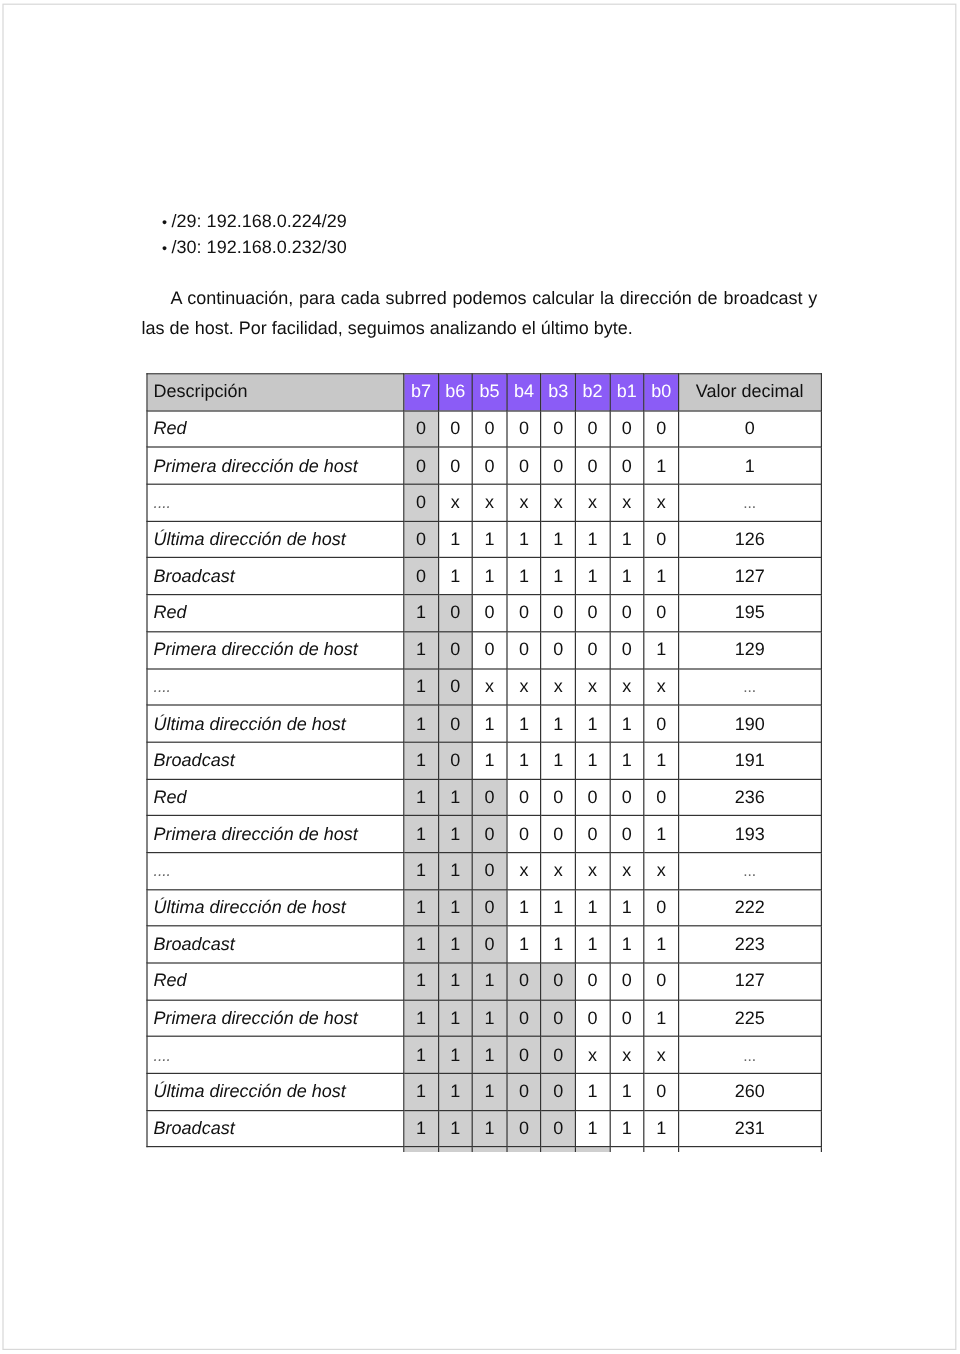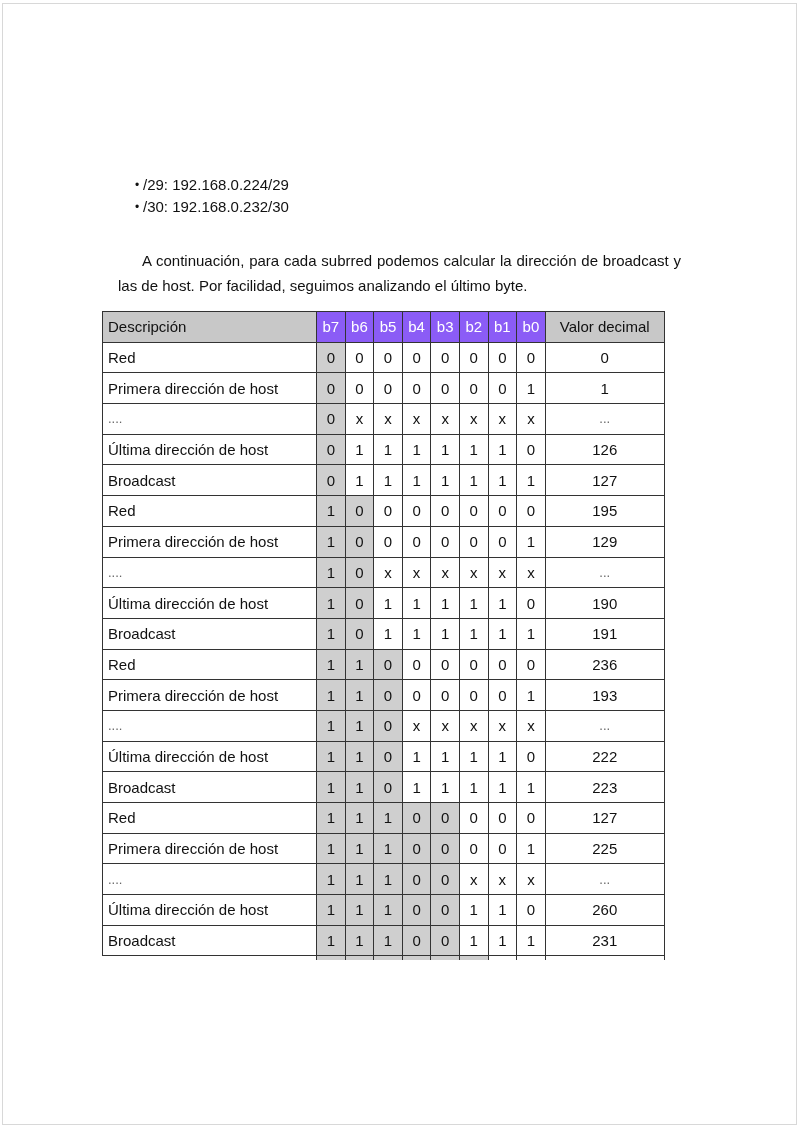--- a/index.html
+++ b/index.html
@@ -3,29 +3,29 @@
 <meta charset="utf-8">
 <style>
   html, body { margin: 0; padding: 0; background: #ffffff; }
   body { width: 800px; height: 1128px; position: relative; overflow: hidden;
          font-family: "Liberation Sans", sans-serif; color: #111; }
   .page { position: absolute; left: 2px; top: 3px; width: 795px; height: 1122px;
           border: 1px solid #d8d8d8; background: #fff; box-sizing: border-box; }
   .bullets { position: absolute; left: 118px; top: 170px; margin: 0; padding: 0; list-style: none; }
   .bullets li { position: relative; font-size: 15px; line-height: 22px; padding-left: 22px; }
   .bullets li .dot { position: absolute; left: 14px; top: 0; font-size: 12px; }
-  .para { position: absolute; left: 118px; top: 248px; width: 563px; font-size: 15px;
+  .para { position: absolute; left: 118px; top: 236px; width: 563px; font-size: 15px;
           line-height: 25px; text-align: justify; margin: 0; text-indent: 24px; }
-  table.bits { position: absolute; left: 102px; top: 311px; border-collapse: collapse;
+  table.bits { position: absolute; left: 122px; top: 311px; border-collapse: collapse;
                font-size: 15px; table-layout: fixed; }
   table.bits td, table.bits th { border: 1px solid #333; height: 29.7px; padding: 0; font-weight: normal; }
   table.bits th { background: #8b5cf6; color: #fff; text-align: center; }
   table.bits th.hdr-gray { background: #c8c8c8; color: #111; }
   table.bits th.desc-h { text-align: left; padding-left: 5px; }
-  table.bits td.desc { text-align: left; padding-left: 5px; }
+  table.bits td.desc { text-align: left; padding-left: 5px; font-style: italic; }
   table.bits td.bit { text-align: center; }
   table.bits td.bit.net { background: #cfcfcf; }
   table.bits td.dec { text-align: center; }
   col.c-desc { width: 214px; }
   col.c-bit { width: 28.6px; }
   col.c-dec { width: 119px; }
   .dots { color: #666; font-size: 13px; }
   tr.partial td { height: 4px; border-bottom: none; }
 </style>
 </head>

